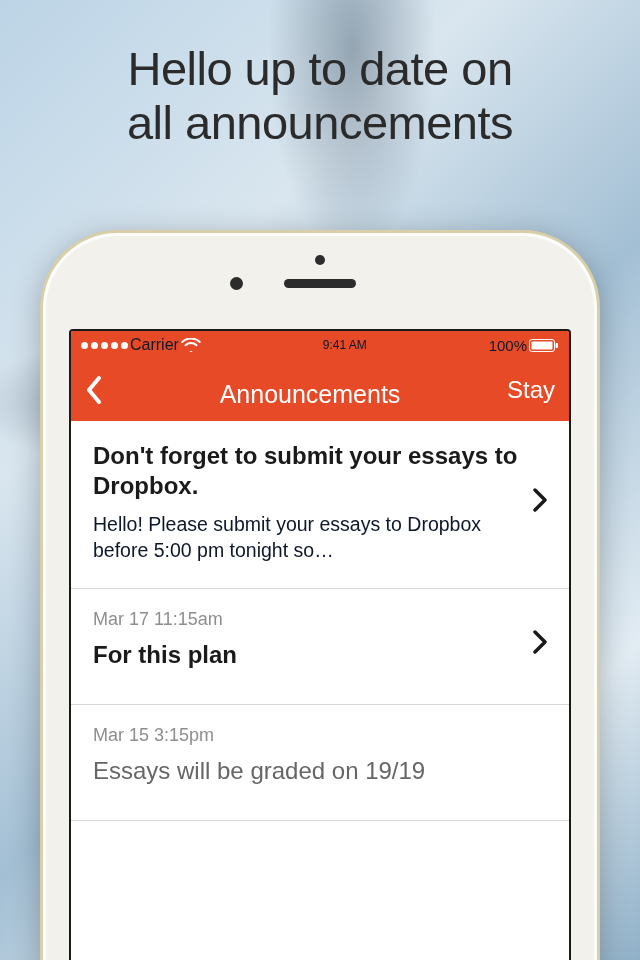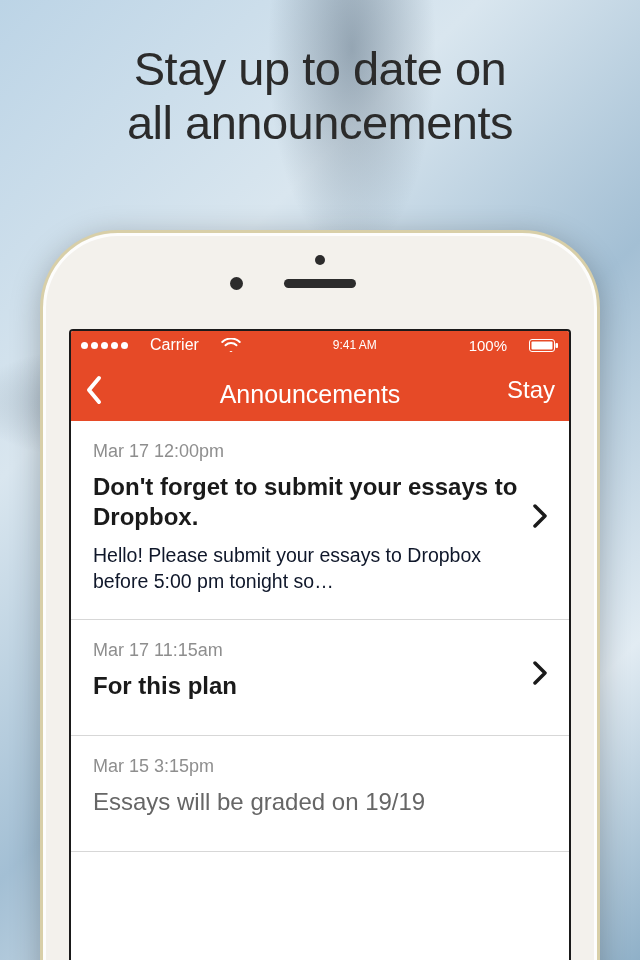--- a/index.html
+++ b/index.html
@@ -83,26 +83,26 @@
     border: 2px solid #1a1a1a;
     border-bottom: none;
     border-radius: 4px 4px 0 0;
     overflow: hidden;
   }
 
   
   .status-bar {
     height: 28px;
     background: #e64a27;
-    color: #ffffff;
+    color: #0f172a;
     display: flex;
     align-items: center;
     font-size: 16px;
     padding: 12px 10px;
-    gap: 22px;
+    gap: 2px;
   }
   .sb-dots { display:flex; gap:3px; align-items:center; }
   .sb-dots span { width:7px; height:7px; border-radius:50%; background:#fff; display:block; }
   .sb-wifi svg, .sb-batt svg { display:block; }
   .sb-carrier { font-size:16px; }
   .sb-time { flex:1; text-align:center; font-size:12px; font-weight:500; }
   .sb-pct { font-size:15px; }
 
   
   .nav-bar {
@@ -132,21 +132,21 @@
   .row-body { color:#0f172a; font-size:19.5px; line-height:1.35; }
   .row-chevron { flex:0 0 auto; }
   .row.cutoff .row-title { font-weight:400; color:#666; font-size:24px; }
 </style>
 </head>
 <body>
 
 <div class="bg-overlay"></div>
 
 <div class="marketing-text">
-  <div>Stay up to date on</div>
+  <div>Hello up to date on</div>
   <div>all announcements</div>
 </div>
 
 <div class="phone">
   <div class="sensor"></div>
   <div class="camera"></div>
   <div class="speaker"></div>
 
   <div class="screen">
 
@@ -184,21 +184,20 @@
         </svg>
       </div>
       <div class="nav-title">Announcements</div>
       <div class="nav-edit">Stay</div>
     </div>
 
     <div class="list">
 
       <div class="row">
         <div class="row-content">
-          <div class="row-date">Mar 17  12:00pm</div>
           <div class="row-title">Don't forget to submit your essays to Dropbox.</div>
           <div class="row-body">Hello! Please submit your essays to Dropbox before 5:00 pm tonight so…</div>
         </div>
         <div class="row-chevron">
           <svg width="14" height="24" viewBox="0 0 14 24">
               <polyline points="2,2 12,12 2,22" stroke="#1a1a1a" stroke-width="3.5" fill="none" stroke-linecap="round" stroke-linejoin="round"></polyline>
             </svg>
         </div>
       </div>
 

